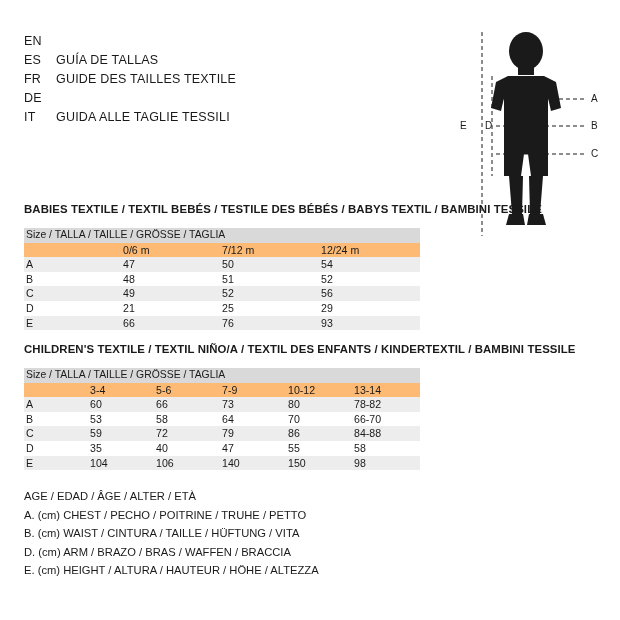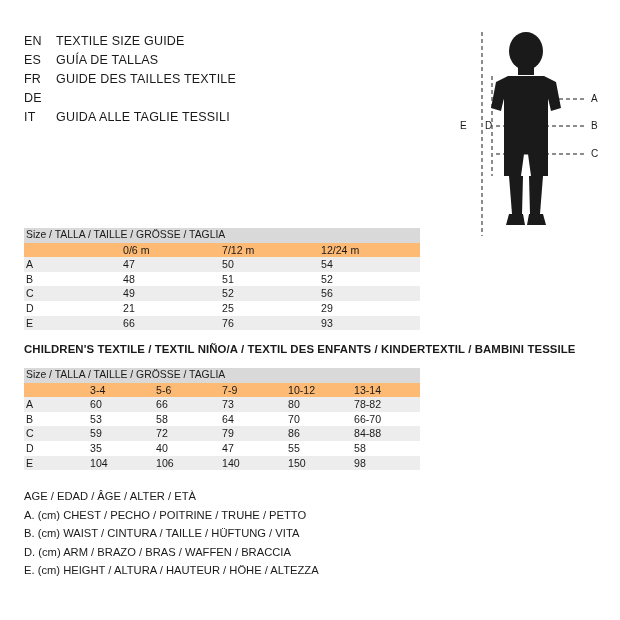--- a/index.html
+++ b/index.html
@@ -127,21 +127,20 @@
   }
 </style>
 </head>
 <body>
 
 <div class="page">
 
   <div class="title-block">
     <div class="title-row">
       <span class="title-lang">EN</span>
-      <span class="title-text">TEXTILE SIZE GUIDE</span>
     </div>
     <div class="title-row">
       <span class="title-lang">ES</span>
       <span class="title-text">GUÍA DE TALLAS</span>
     </div>
     <div class="title-row">
       <span class="title-lang">FR</span>
       <span class="title-text">GUIDE DES TAILLES TEXTILE</span>
     </div>
     <div class="title-row">
@@ -185,20 +184,21 @@
         <line x1="40" y1="50" x2="40" y2="150" stroke-dasharray="4,3"></line>
       </g>
     </svg>
     <span class="fig-label" style="left:139px; top:67px;">A</span>
     <span class="fig-label" style="left:139px; top:94px;">B</span>
     <span class="fig-label" style="left:139px; top:122px;">C</span>
     <span class="fig-label" style="left:33px; top:94px;">D</span>
     <span class="fig-label" style="left:8px; top:94px;">E</span>
   </div>
 
+  <div class="section-head" id="babies-head">BABIES TEXTILE / TEXTIL BEBÉS / TESTILE DES BÉBÉS / BABYS TEXTIL / BAMBINI TESSILE</div>
 
   <table class="size-table" id="babies-table">
     <tbody>
         <tr class="r-head">
       <td class="spanhead" colspan="4">Size / TALLA / TAILLE / GRÖSSE / TAGLIA</td>
     </tr>
     <tr class="r-sub">
       <td class="c-label"></td>
       <td class="c-val">0/6 m</td>
       <td class="c-val">7/12 m</td>

